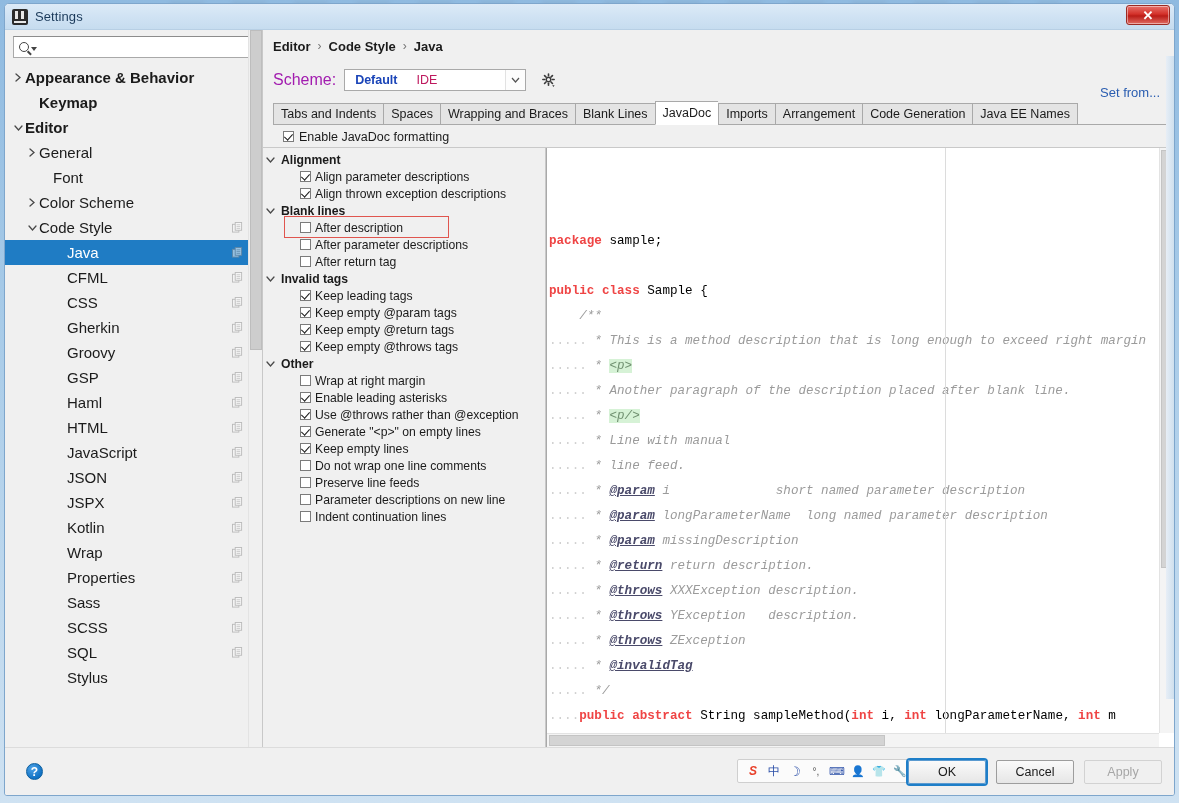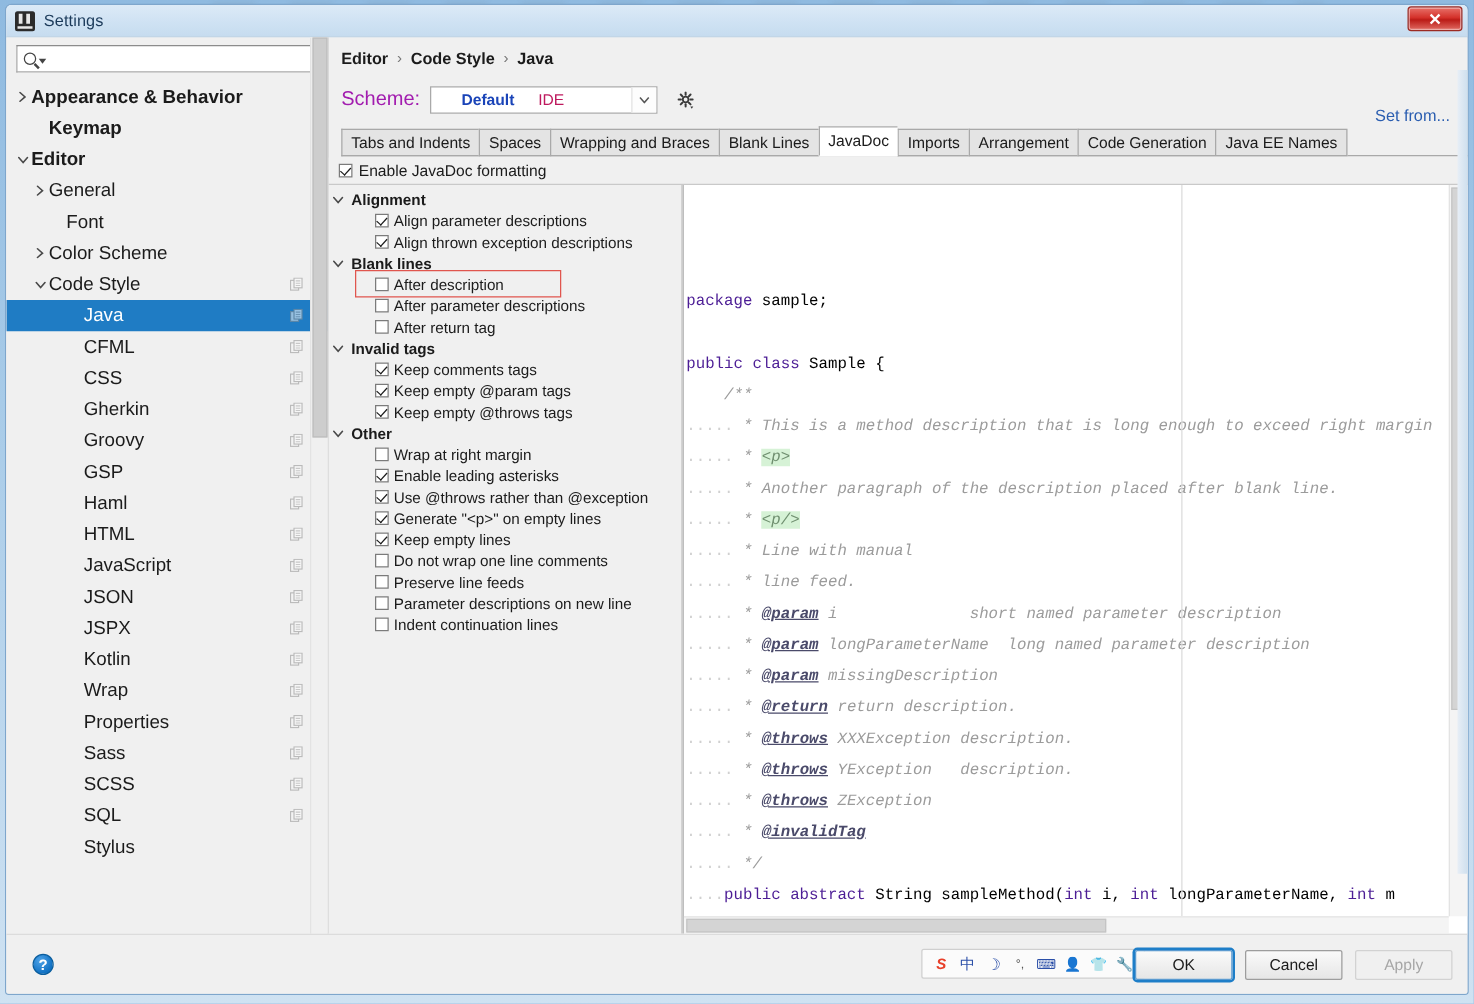--- a/index.html
+++ b/index.html
@@ -167,21 +167,21 @@
   }
   #breadcrumb .sep{ font-weight:normal; color:#777; font-size:12px; }
 
   #schemerow{
     height:36px; display:flex; align-items:center; padding-left:10px;
     position:relative;
   }
   #schemerow .lab{ font-size:16px; color:#a21caf; margin-right:8px; }
   #scheme-select{
     width:182px; height:22px; background:#fff; border:1px solid #a9a9a9;
-    display:flex; align-items:center; padding-left:24px; position:relative;
+    display:flex; align-items:center; padding-left:10px; position:relative;
     font-size:12.5px; cursor:pointer;
   }
   #scheme-select .v1{ color:#1a44b8; font-weight:bold; }
   #scheme-select .v2{ color:#be185d; margin-left:19px; }
   #scheme-select .arr{
     position:absolute; right:0; top:0; bottom:0; width:20px;
     display:flex;align-items:center;justify-content:center;
     border-left:1px solid #e2e2e2; background:#fdfdfd;
   }
   #gear-btn{
@@ -209,21 +209,21 @@
     white-space:nowrap;
   }
   .tab:last-child{ border-right:1px solid #a9a9a9; }
   .tab.active{
     background:#fff; border-bottom-color:#fff; height:24px; z-index:3;
   }
 
   
   #enablerow{
     height:22px; display:flex; align-items:center; gap:5px;
-    padding-left:8px; background:#f0f0f0;
+    padding-left:20px; background:#f0f0f0;
     border-bottom:1px solid #c9c9c9;
     margin-top:1px;
   }
   #enablerow .lb{ font-size:12.5px; color:#1b1b1b; }
 
   
   #contentsplit{
     flex:1; display:flex; min-height:0; position:relative;
   }
   #optpane{
@@ -262,21 +262,21 @@
     border-left:1px solid #a9a9a9;
   }
   #code{
     position:absolute; left:0; top:0; right:15px; bottom:14px;
     overflow:hidden; padding:6px 0 0 2px;
     font-family:"Liberation Mono","DejaVu Sans Mono",monospace;
     font-size:12.6px; line-height:25px; white-space:pre;
     color:#000;
   }
   #code .ln{ height:25px; }
-  .kw{ color:#4c1d95; font-weight:normal; }
+  .kw{ color:#ef4444; font-weight:bold; }
   .cm{ color:#9b9b9b; font-style:italic; }
   .tg{ color:#4a4a6a; font-weight:bold; font-style:italic; text-decoration:underline; }
   .hlp{ background:#d6f2d6; color:#6f8f6f; font-style:italic;}
   .dots{ color:#d0d0d0; font-style:normal; letter-spacing:0px;}
   #margin-line{
     position:absolute; left:398px; top:0; bottom:0; width:1px; background:#dcdcdc;
   }
   
   #sb-prev-v{
     position:absolute; right:0; top:0; bottom:14px; width:15px;
@@ -782,26 +782,31 @@
                   <span class="ar">
                     <svg width="9" height="8" viewBox="0 0 9 8">
                       <path d="M1 2 L4.5 6 L8 2" stroke="#4a4a4a" stroke-width="1.3" fill="none" stroke-linecap="round"></path>
                     </svg>
                   </span>
                   <span class="txt">Invalid tags</span>
                 </div>
                 <div class="orow">
                   <span class="ind"></span>
                   <span class="chk on"></span>
-                  <span class="txt">Keep comments tags</span>
+                  <span class="txt">Keep leading tags</span>
                 </div>
                 <div class="orow">
                   <span class="ind"></span>
                   <span class="chk on"></span>
                   <span class="txt">Keep empty @param tags</span>
+                </div>
+                <div class="orow">
+                  <span class="ind"></span>
+                  <span class="chk on"></span>
+                  <span class="txt">Keep empty @return tags</span>
                 </div>
                 <div class="orow">
                   <span class="ind"></span>
                   <span class="chk on"></span>
                   <span class="txt">Keep empty @throws tags</span>
                 </div>
                 <div class="orow group">
                   <span class="ar">
                     <svg width="9" height="8" viewBox="0 0 9 8">
                       <path d="M1 2 L4.5 6 L8 2" stroke="#4a4a4a" stroke-width="1.3" fill="none" stroke-linecap="round"></path>

